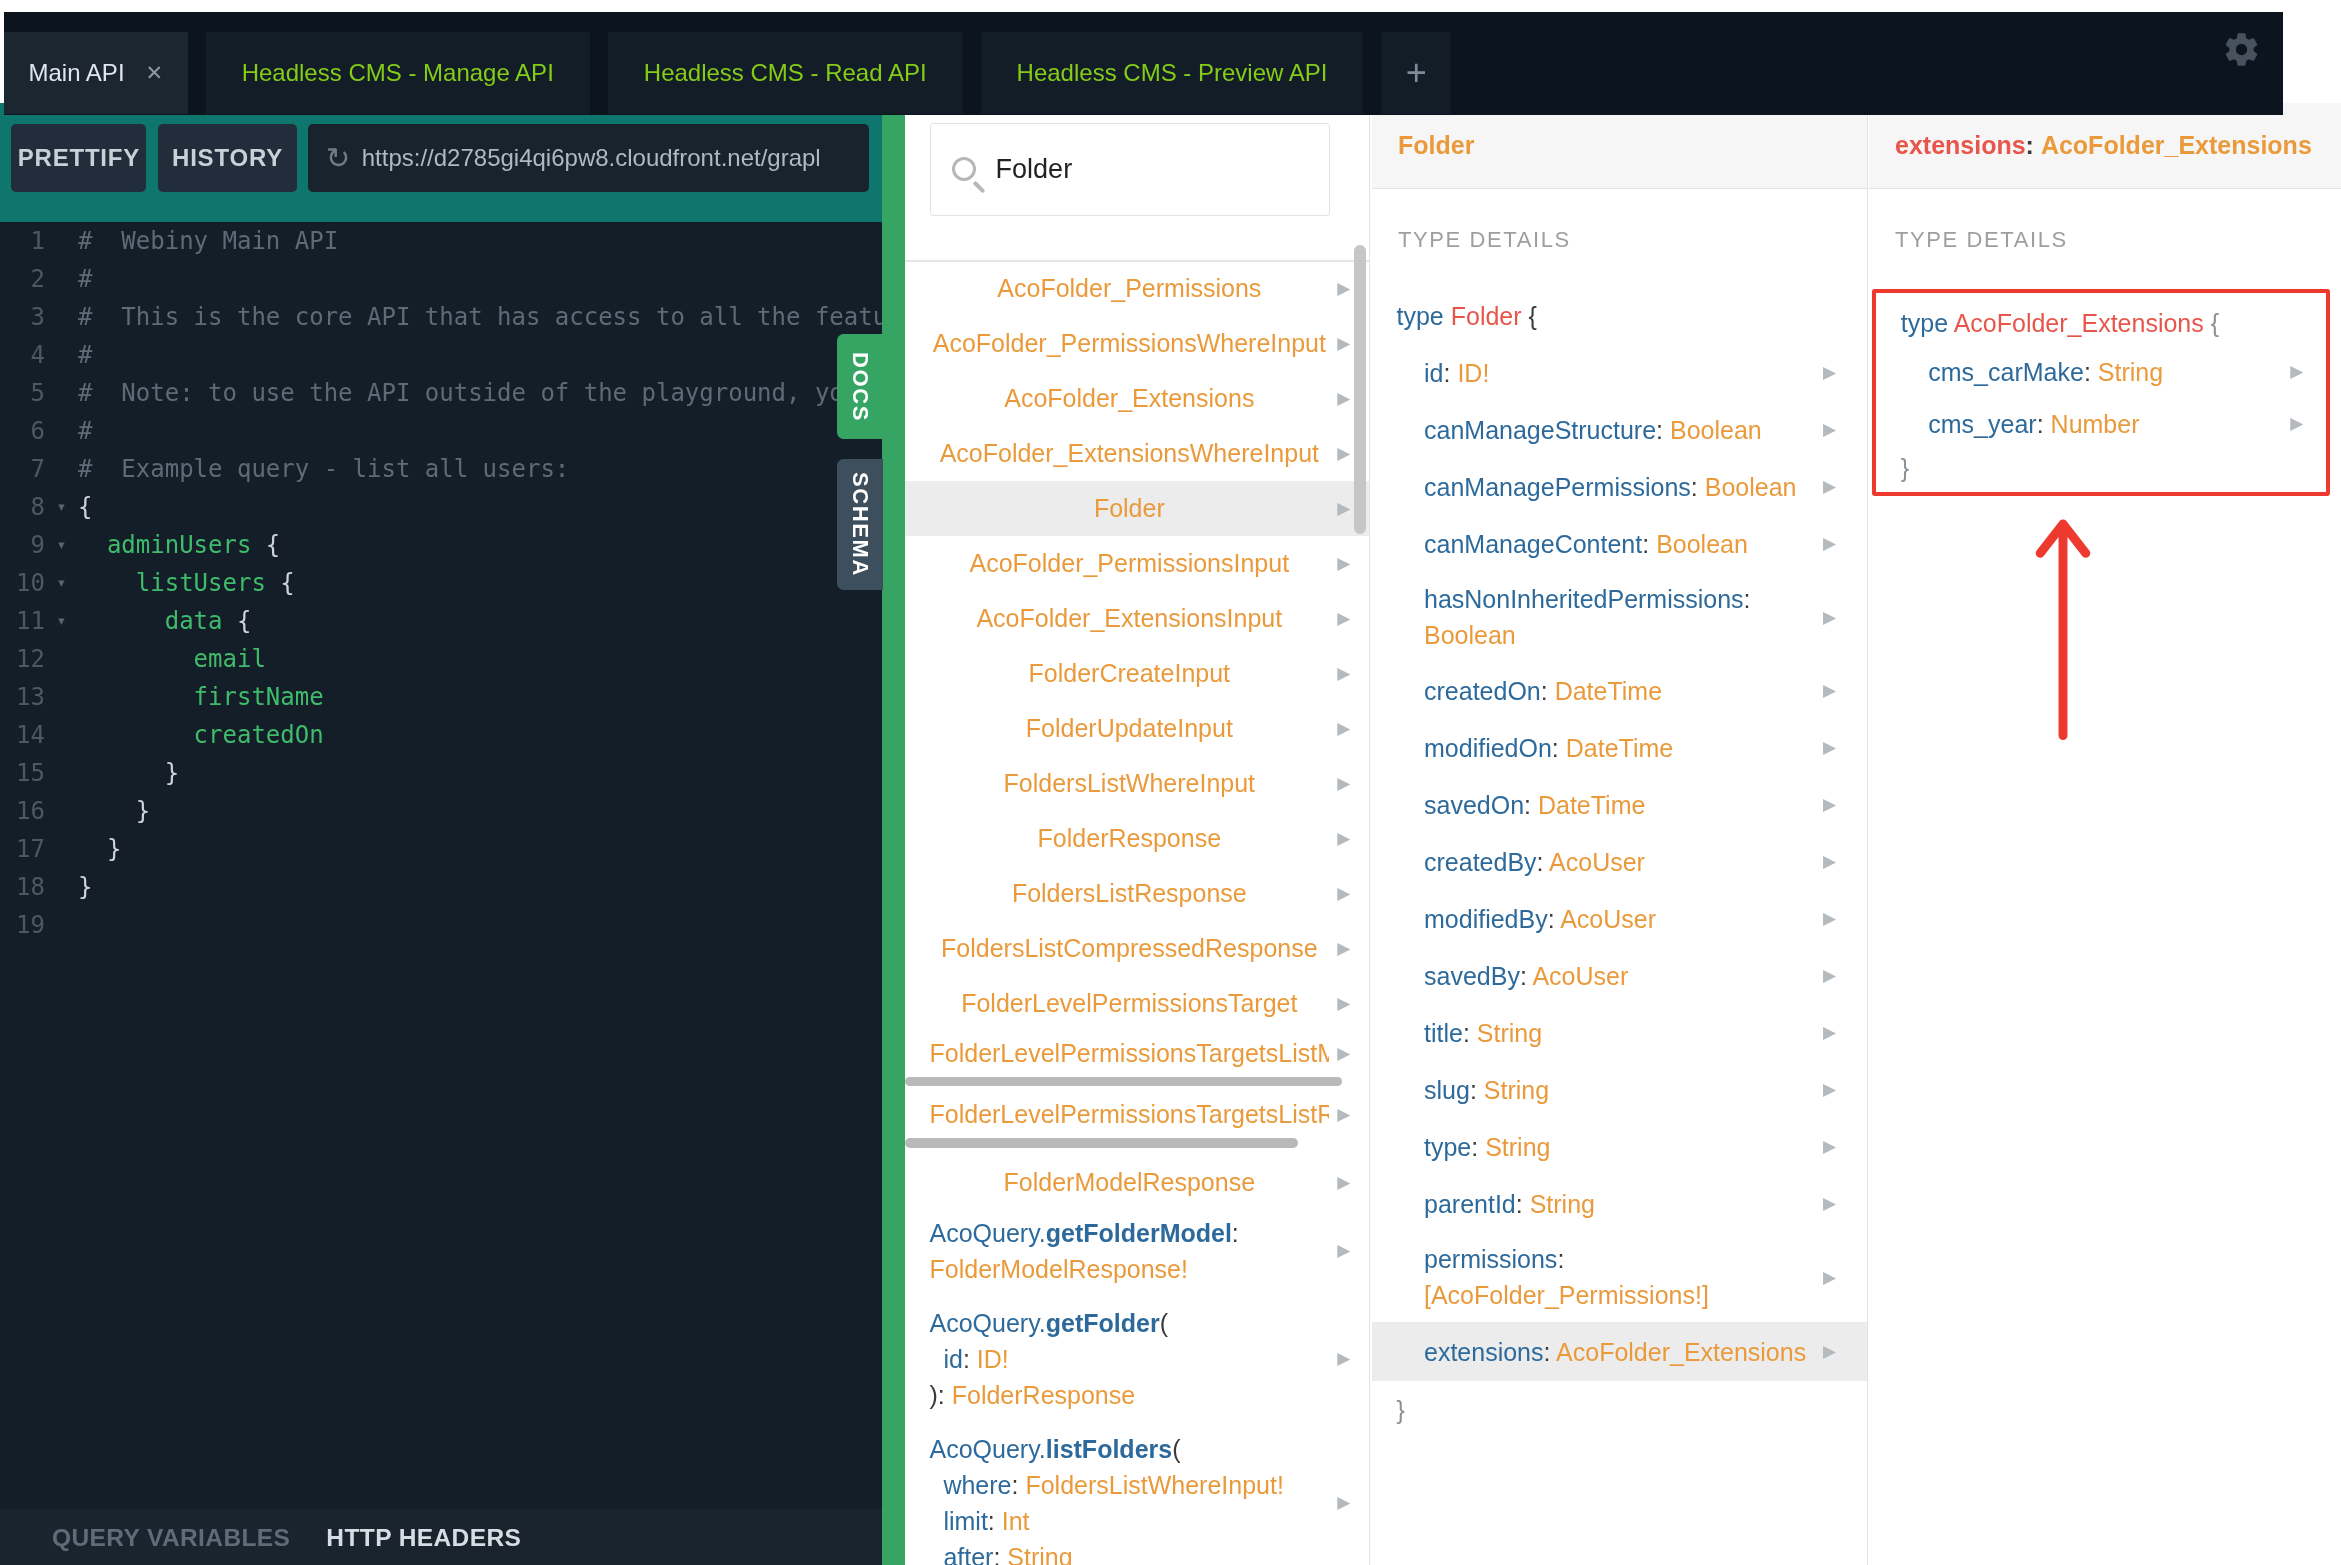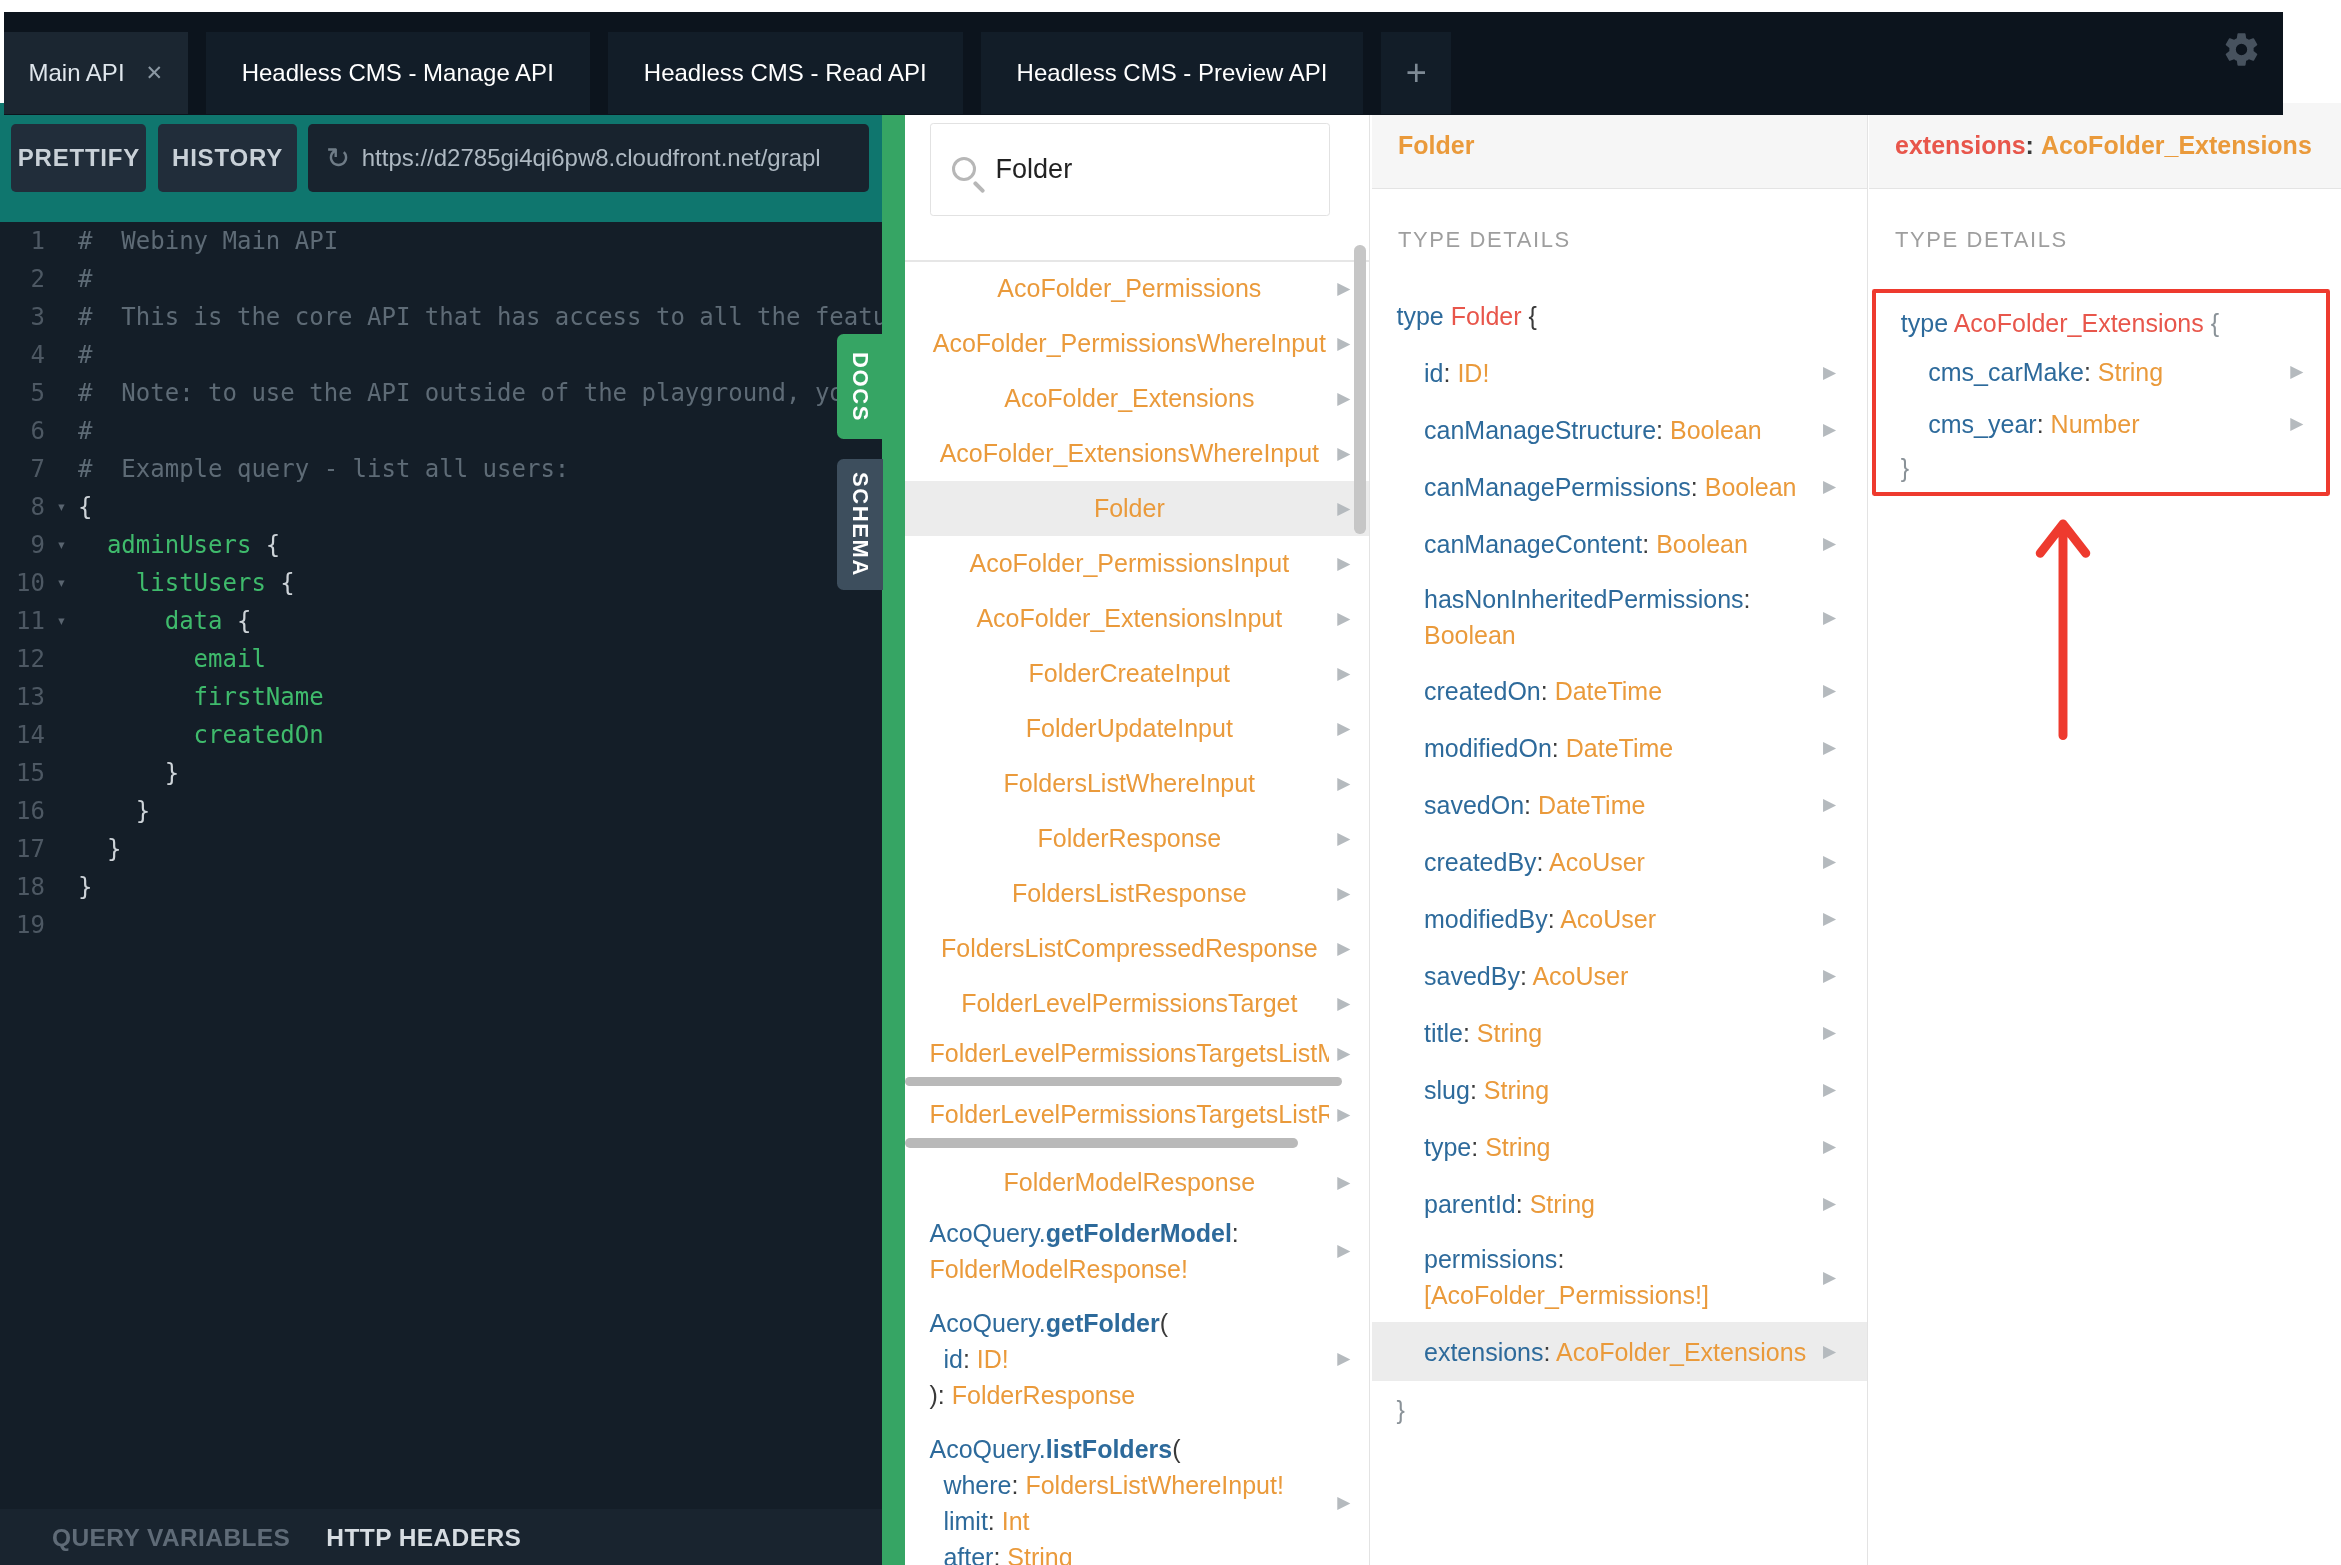--- a/index.html
+++ b/index.html
@@ -6,21 +6,21 @@
   html,body { width:2342px; height:1566px; }
   body { font-family:"Liberation Sans", sans-serif; background:#ffffff; }
   .screen { position:relative; width:2342px; height:1566px; overflow:hidden; background:#ffffff; }
 
   
   .tabstrip { position:absolute; left:4px; top:0; width:2279px; height:103px; background:#0c141d; z-index:30;margin-top:12px; }
   .tabs { position:absolute; left:0; top:20.4px; height:82px; display:flex; align-items:stretch; }
   .tab { display:flex; align-items:center; padding:0 36px; font-size:24px; white-space:nowrap; cursor:default; }
   .tab + .tab, .plusbtn { margin-left:18px; }
   .tab.active { background:#1b2631; color:#dfe6ec; padding:0 24.5px; }
-  .tab.inactive { background:#121d28; color:#ffffff; }
+  .tab.inactive { background:#121d28; color:#84cc16; }
   .tab .closex { margin-left:21px; color:#8b98a3; font-size:21px; }
   .plusbtn { width:70px; background:#121d28; color:#7e8a95; font-size:36px; font-weight:400;
              display:flex; align-items:center; justify-content:center; }
   .gearwrap { position:absolute; right:21px; top:16.3px; width:42px; height:42px; display:flex; align-items:center; justify-content:center; }
 
   
   .toolbar { position:absolute; left:0; top:103px; width:882px; height:119px; background:#0f766e; z-index:5; }
   .btn { position:absolute; top:21px; height:68px; background:#212d3a; border-radius:4.9px; color:#c9d1d8;
          font-size:24px; font-weight:700; letter-spacing:0.8px; display:flex; align-items:center; justify-content:center; }
   .btn.prettify { left:11.4px; width:135px; }

